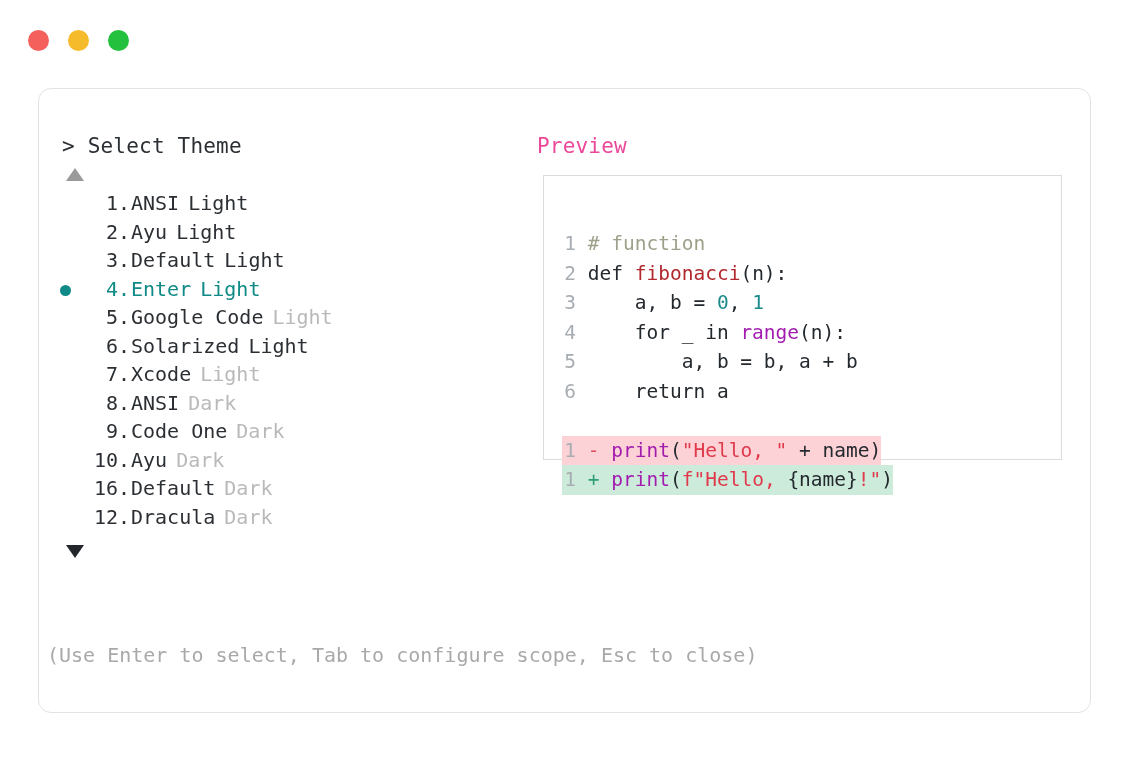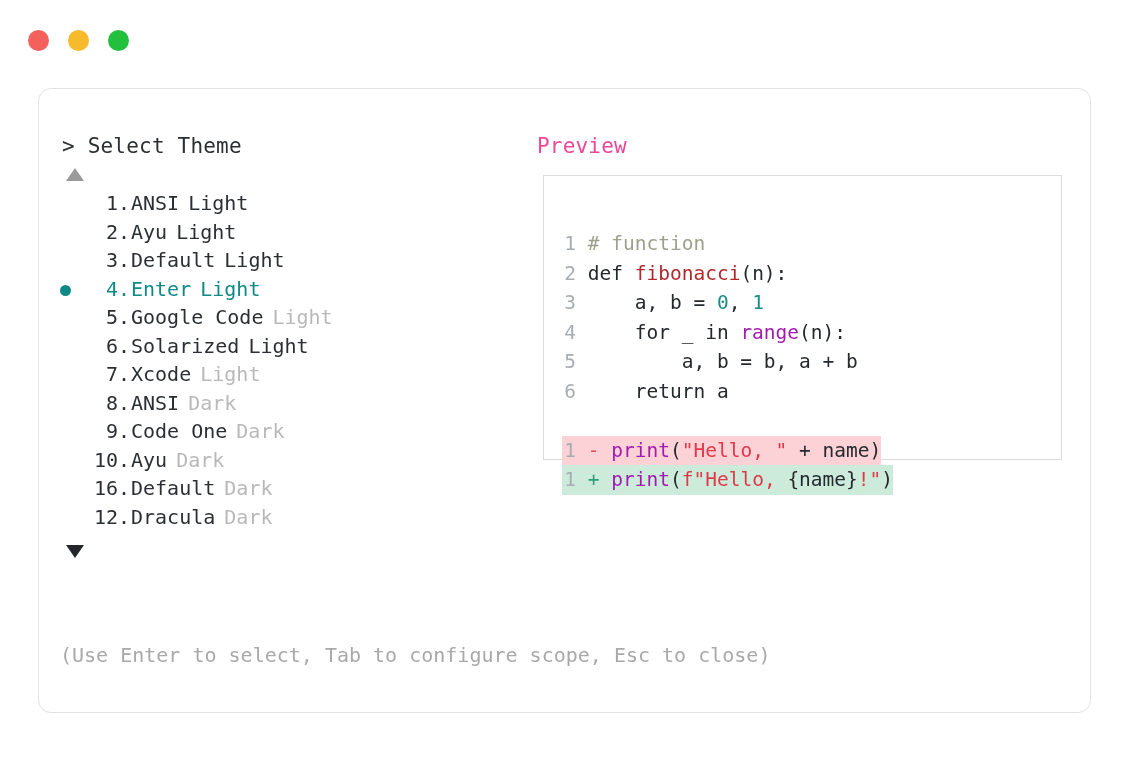--- a/index.html
+++ b/index.html
@@ -162,21 +162,21 @@
 
   .diff-line { height: 29.5px; white-space: pre; width: fit-content; }
   .diff-del { background: #fcd2d6; }
   .diff-add { background: #cdebdb; }
   .diff-mark-del { color: #d94f5c; }
   .diff-mark-add { color: #2e9e78; }
 
   
   .hint {
     position: absolute;
-    left: 60px; top: 643px;
+    left: 47px; top: 643px;
     font-size: 20px;
     color: #a9a9a9;
     white-space: pre;
   }
 </style>
 </head>
 <body>
 
 <div class="app">
 

